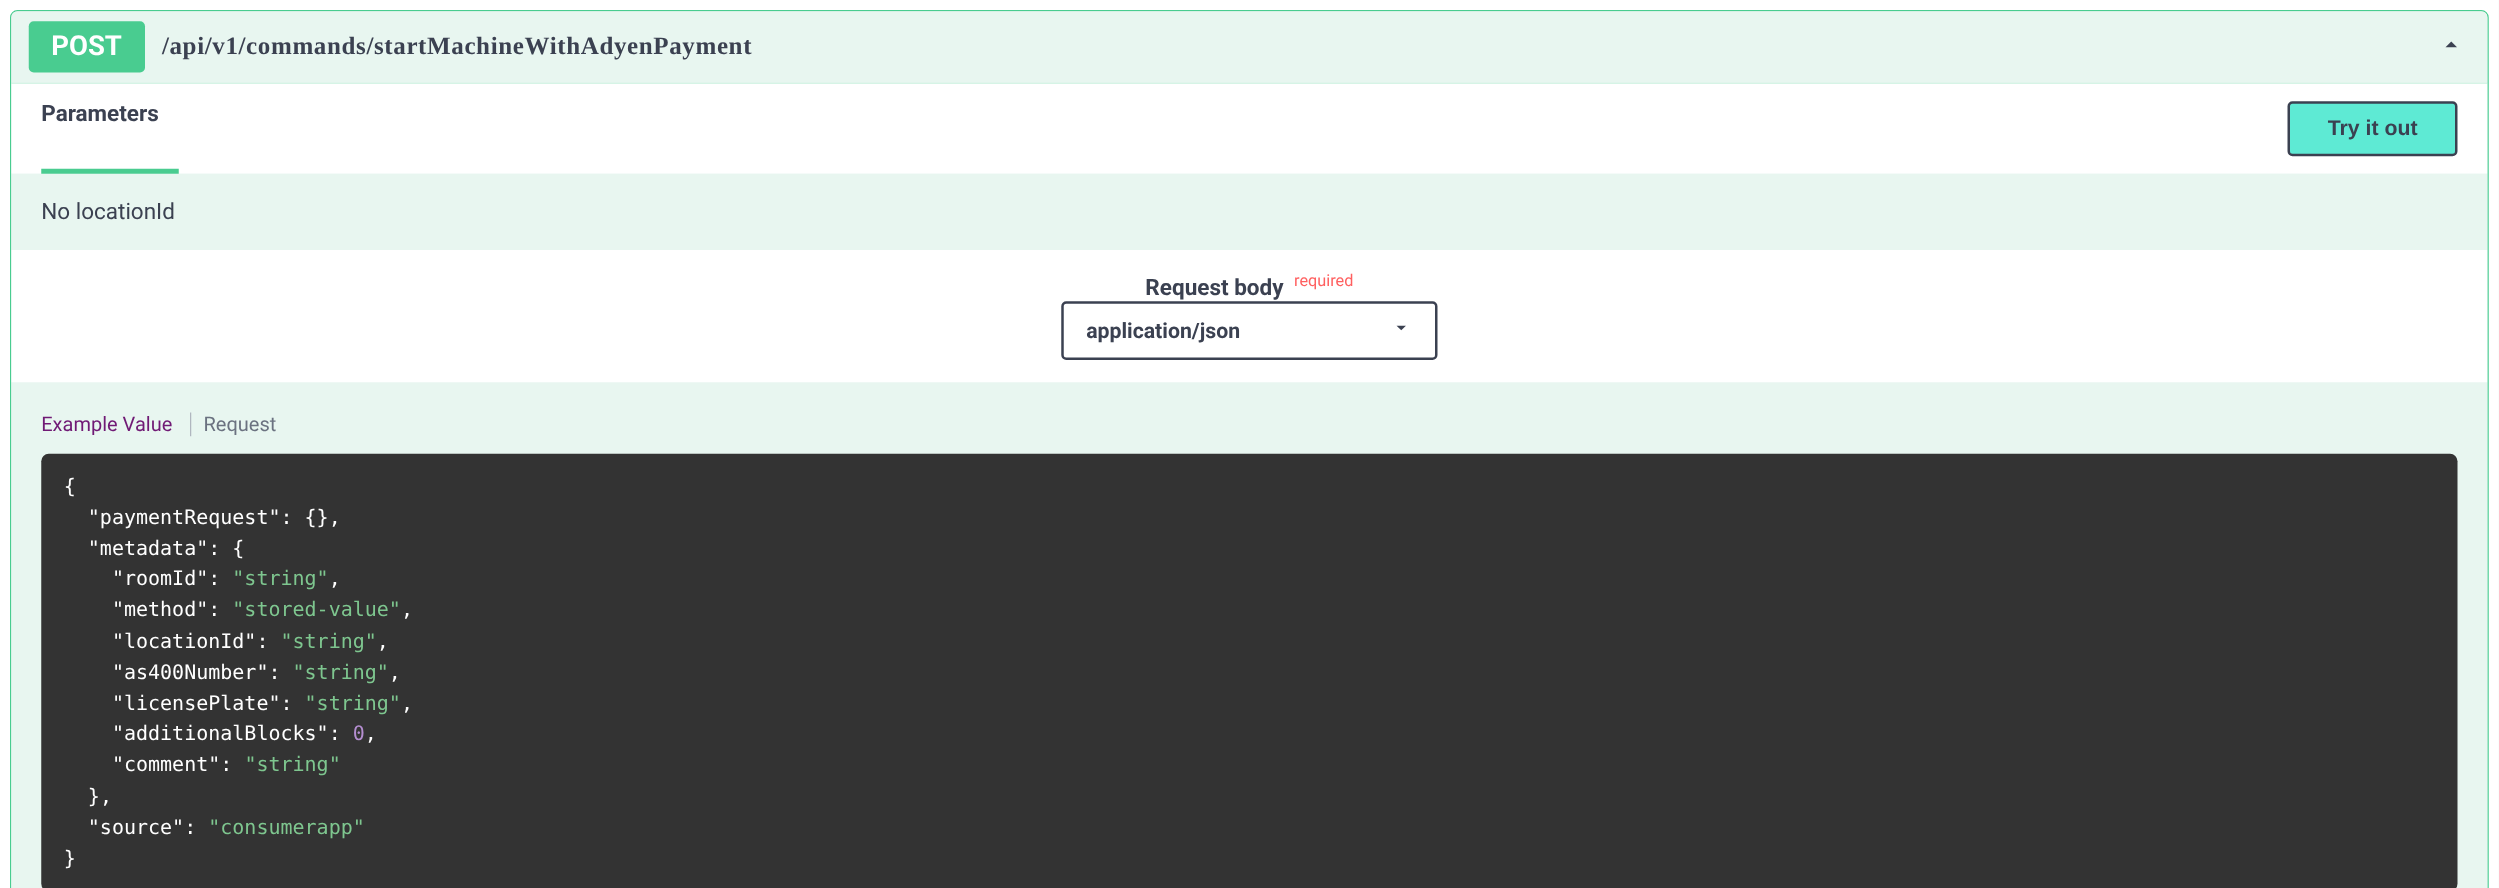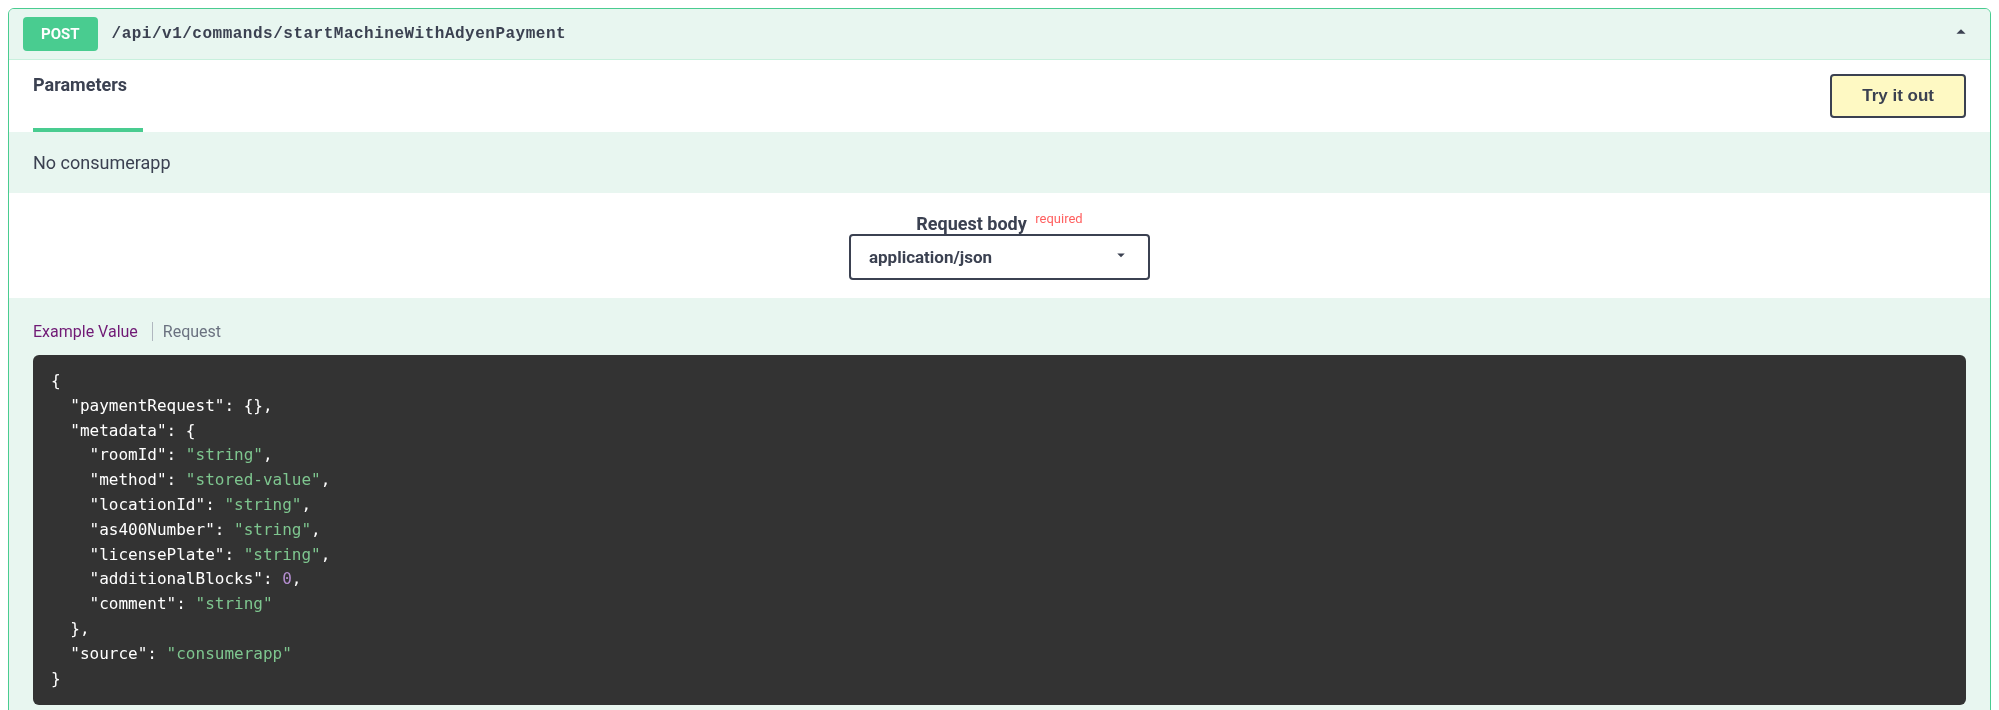--- a/index.html
+++ b/index.html
@@ -1,27 +1,27 @@
 <!DOCTYPE html>
 <html><head>
 <meta charset="utf-8">
 <style>
 * { box-sizing: border-box; margin: 0; padding: 0; }
 body { font-family: -apple-system, BlinkMacSystemFont, "Segoe UI", Roboto, sans-serif; background: #fff; padding: 8px; }
 .opblock { border: 1px solid #49cc90; border-radius: 6px; background: #e8f6f0; overflow: hidden; }
 .opblock-summary { display: flex; align-items: center; padding: 8px 14px; background: #e8f6f0; cursor: pointer; position: relative; }
-.method-badge { background: #49cc90; color: #fff; font-weight: 700; font-size: 15px; padding: 8px 18px; border-radius: 4px; margin-right: 14px; }
-.path { font-family: Liberation Mono, monospace; font-size: 16px; font-weight: 600; color: #3b4151; letter-spacing: 0.5px; }
+.method-badge { background: #49cc90; color: #fff; font-weight: 700; font-size: 22px; padding: 8px 18px; border-radius: 4px; margin-right: 14px; }
+.path { font-family: Liberation Serif, serif; font-size: 20px; font-weight: 600; color: #3b4151; letter-spacing: 0.5px; }
 .collapse-arrow { position: absolute; right: 18px; top: 50%; transform: translateY(-50%); }
 .collapse-arrow svg { width: 22px; height: 22px; fill: #3b4151; }
 
 .section-header { display: flex; justify-content: space-between; background: #fff; padding: 14px 24px; border-top: 1px solid rgba(73,204,144,0.3); }
 .section-title { font-size: 18px; font-weight: 700; color: #3b4151; position: relative; padding-bottom: 8px; }
 .section-title.tab-underline::after { content: ""; position: absolute; left: 0; bottom: -14px; width: 110px; height: 4px; background: #49cc90; }
-.try-btn { border: 2px solid #3b4151; background: #fef9c3; color: #3b4151; font-weight: 700; font-size: 17px; padding: 10px 30px; border-radius: 4px; cursor: pointer; }
+.try-btn { border: 2px solid #3b4151; background: #5eead4; color: #3b4151; font-weight: 700; font-size: 17px; padding: 10px 30px; border-radius: 4px; cursor: pointer; }
 
 .params-body { padding: 20px 24px; color: #3b4151; font-size: 18px; background: #e8f6f0; }
 
 .reqbody-header { display: flex; align-items: center; justify-content: space-between; background: #fff; padding: 18px 24px; flex-direction: column; }
 .reqbody-title { font-size: 18px; font-weight: 700; color: #3b4151; }
 .required-tag { color: #ff6060; font-size: 13px; font-weight: 400; vertical-align: super; margin-left: 4px; }
 .content-type { border: 2px solid #3b4151; border-radius: 4px; background: #fff; font-size: 17px; font-weight: 700; color: #3b4151; padding: 10px 18px; display: flex; align-items: center; gap: 120px; cursor: pointer; }
 .content-type svg { width: 18px; height: 18px; fill: #3b4151; }
 
 .body-content { padding: 24px; background: #e8f6f0; }
@@ -47,21 +47,21 @@
           <path d="M7 14l5-5 5 5z"></path>
         </svg>
     </span>
   </div>
 
   <div class="section-header">
     <div class="section-title tab-underline">Parameters</div>
     <button class="try-btn">Try it out</button>
   </div>
 
-  <div class="params-body">No consumerapp</div>
+  <div class="params-body">No locationId</div>
 
   <div class="reqbody-header">
     <div class="reqbody-title">
       <span>Request body</span>
       <span class="required-tag">required</span>
     </div>
     <div class="content-type">
       <span>application/json</span>
       <span><svg viewBox="0 0 24 24">
             <path d="M7 10l5 5 5-5z"></path>

